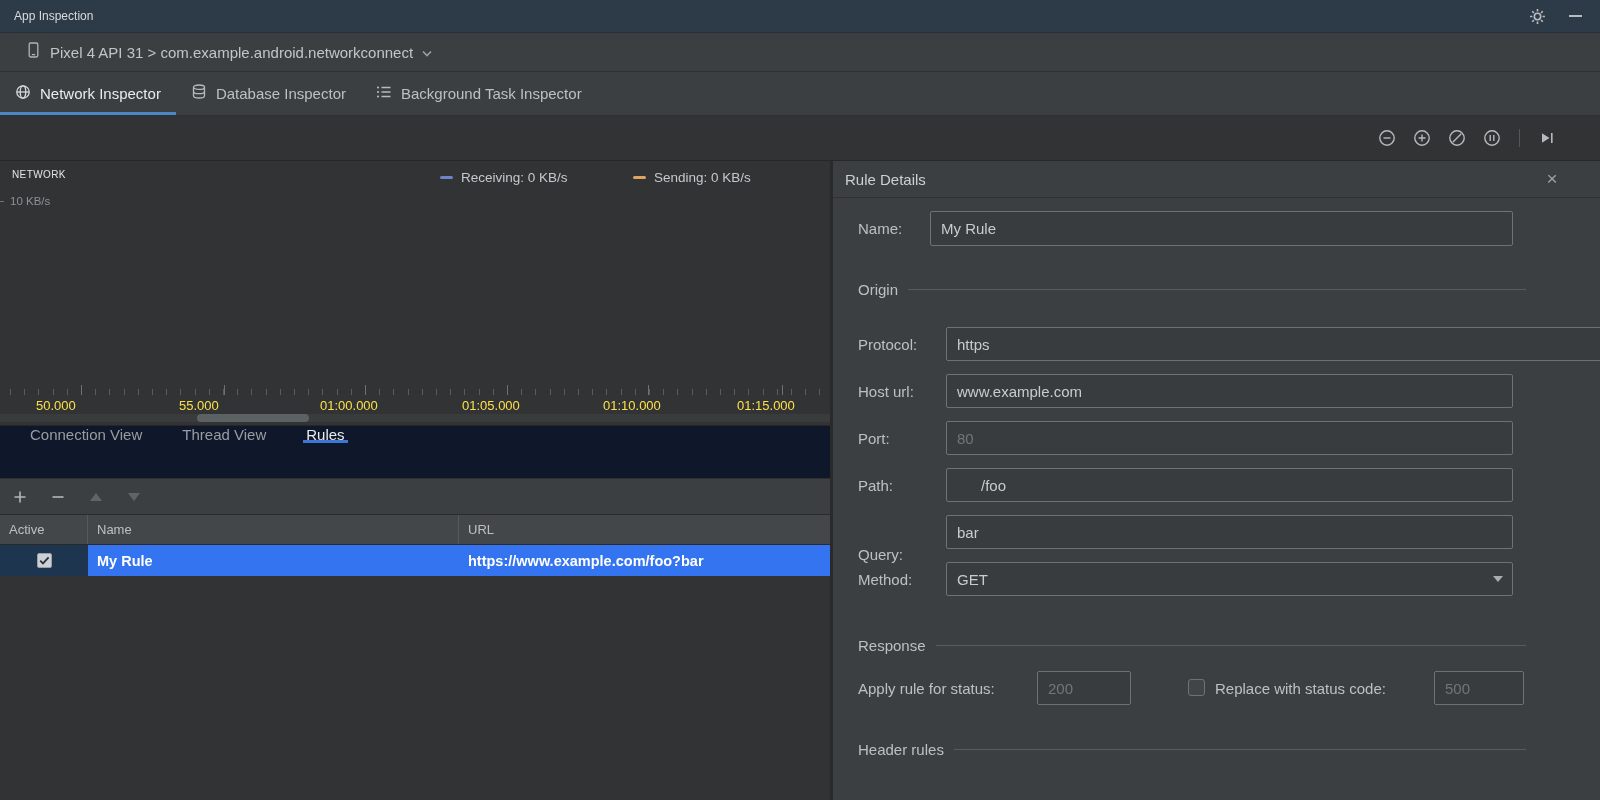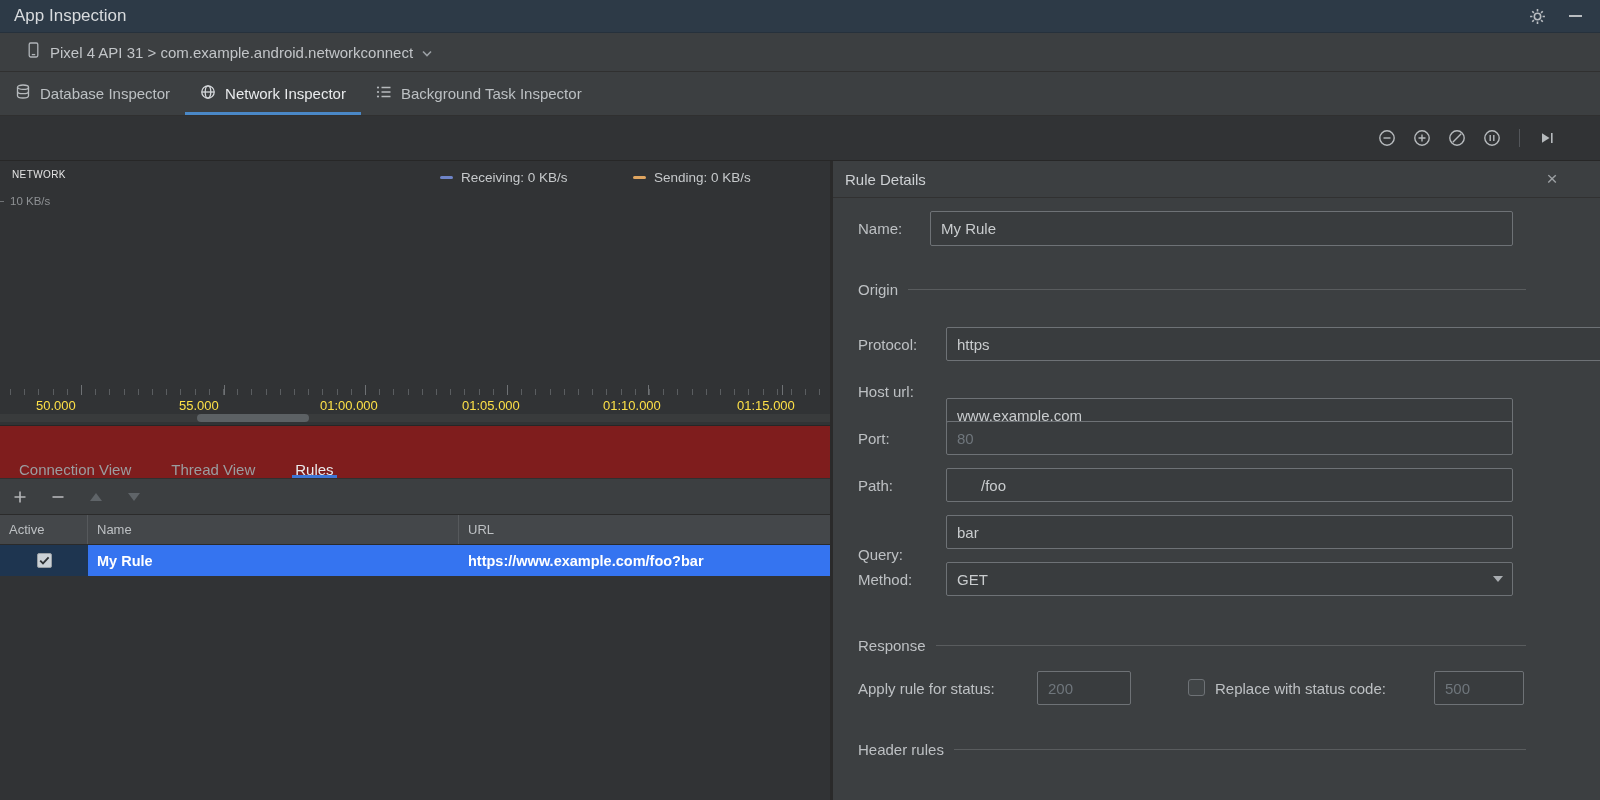--- a/index.html
+++ b/index.html
@@ -2,21 +2,21 @@
 <html><head>
 <meta charset="utf-8">
 <style>
   *{margin:0;padding:0;box-sizing:border-box}
   html,body{width:1600px;height:800px;overflow:hidden}
   body{font-family:"Liberation Sans",sans-serif;background:#3C3F41;color:#BDBDBD}
   .app{position:relative;width:1600px;height:800px;background:#3C3F41;overflow:hidden}
 
   
   .titlebar{position:absolute;left:0;top:0;width:1600px;height:33px;background:#2D3A47;border-bottom:1px solid #26313C;display:flex;align-items:center;padding:0 14px}
-  .win-title{color:#D8DBDE;font-size:17px}
+  .win-title{color:#D8DBDE;font-size:12px}
   .tb-icons{margin-left:auto;display:flex;align-items:center;gap:16px}
   .icon-btn{display:flex;align-items:center;justify-content:center;width:22px;height:22px;cursor:default}
   .min-bar{display:block;width:13px;height:2px;background:#B9BDC1}
 
   
   .devicebar{position:absolute;left:0;top:33px;width:1600px;height:39px;background:#3C3F41;border-bottom:1px solid #303030;display:flex;align-items:center;padding:0 26px;gap:9px}
   .device-text{font-size:15px;color:#C2C5C8}
 
   
   .insp-tabs{position:absolute;left:0;top:72px;width:1600px;height:44px;background:#3C3F41;border-bottom:1px solid #303030;display:flex;align-items:stretch}
@@ -38,21 +38,21 @@
   .legend-item{position:absolute;top:9px;display:flex;align-items:center;gap:8px;font-size:13.5px;color:#C6C9CB}
   .dash{width:13px;height:3px;border-radius:1.5px}
   .dash-recv{background:#6E84C8}
   .dash-send{background:#DFA560}
   .tickstrip{position:absolute;left:10px;right:0;top:228px;height:6px;background:repeating-linear-gradient(to right,#5A5D60 0 1px,transparent 1px 14.2px)}
   .majortick{position:absolute;top:224px;width:1px;height:10px;background:#6E7174}
   .tlabel{position:absolute;top:237px;width:90px;text-align:left;font-size:13px;color:#fde047}
   .hscroll-track{position:absolute;left:0;top:253px;width:830px;height:8px;background:rgba(255,255,255,0.04)}
   .hscroll-thumb{position:absolute;left:197px;top:253px;width:112px;height:8px;border-radius:4px;background:#5C6164}
 
-  .view-tabs{position:absolute;left:0;top:264px;width:830px;height:54px;background:#7f1d1d;border-top:1px solid #262626;border-bottom:1px solid #303030;display:flex;align-items:flex-end;gap:34px;padding-left:16px}
+  .view-tabs{position:absolute;left:0;top:264px;width:830px;height:54px;background:#0f172a;border-top:1px solid #262626;border-bottom:1px solid #303030;display:flex;align-items:flex-start;gap:34px;padding-left:27px}
   .view-tab{display:flex;align-items:center;padding:0 3px;font-size:15px;color:#9A9DA0}
   .view-tab.active{color:#E9EBED;box-shadow:inset 0 -3px 0 #3D76D6}
 
   .rules-toolbar{position:absolute;left:0;top:318px;width:830px;height:36px;background:#3C3F41;border-bottom:1px solid #2B2B2B;display:flex;align-items:center;gap:18px;padding-left:10px}
   .rt-btn{display:flex;align-items:center;justify-content:center;width:20px;height:20px}
   .tri-up{width:0;height:0;border-left:6px solid transparent;border-right:6px solid transparent;border-bottom:8px solid #5F6468}
   .tri-down{width:0;height:0;border-left:6px solid transparent;border-right:6px solid transparent;border-top:8px solid #5F6468}
 
   .grid-header{position:absolute;left:0;top:354px;width:830px;height:30px;background:#44474A;border-bottom:1px solid #2A2A2A;display:flex;font-size:13px;color:#BDC0C3}
   .gh-cell{display:flex;align-items:center;padding-left:9px;border-right:1px solid #56595C}
@@ -111,39 +111,39 @@
     </span>
     <span class="device-text">Pixel 4 API 31 &gt; com.example.android.networkconnect</span>
     <span>
       <svg width="10" height="7" viewBox="0 0 10 7" fill="none" stroke="#9BA0A4" stroke-width="1.6">
         <path d="M1 1.5l4 4 4-4"></path>
       </svg>
     </span>
   </div>
 
   <div class="insp-tabs">
+    <div class="insp-tab active">
+      <span>
+        <svg width="16" height="16" viewBox="0 0 16 16" fill="none" stroke="#D6D9DC" stroke-width="1.3">
+          <circle cx="8" cy="8" r="6.2"></circle>
+          <ellipse cx="8" cy="8" rx="2.8" ry="6.2"></ellipse>
+          <path d="M1.8 8h12.4"></path>
+        </svg>
+      </span>
+      <span>Network Inspector</span>
+    </div>
     <div class="insp-tab">
       <span>
         <svg width="16" height="16" viewBox="0 0 16 16" fill="none" stroke="#B6BABD" stroke-width="1.3">
           <ellipse cx="8" cy="3.2" rx="5.5" ry="2.2"></ellipse>
           <path d="M2.5 3.2v4.3c0 1.2 2.46 2.2 5.5 2.2s5.5-1 5.5-2.2V3.2"></path>
           <path d="M2.5 7.5v4.3c0 1.2 2.46 2.2 5.5 2.2s5.5-1 5.5-2.2V7.5"></path>
         </svg>
       </span>
       <span>Database Inspector</span>
-    </div>
-    <div class="insp-tab active">
-      <span>
-        <svg width="16" height="16" viewBox="0 0 16 16" fill="none" stroke="#D6D9DC" stroke-width="1.3">
-          <circle cx="8" cy="8" r="6.2"></circle>
-          <ellipse cx="8" cy="8" rx="2.8" ry="6.2"></ellipse>
-          <path d="M1.8 8h12.4"></path>
-        </svg>
-      </span>
-      <span>Network Inspector</span>
     </div>
     <div class="insp-tab">
       <span>
         <svg width="16" height="16" viewBox="0 0 16 16" fill="none" stroke="#B6BABD" stroke-width="1.4">
           <path d="M5.5 3.5h9M5.5 8h9M5.5 12.5h9"></path>
           <circle cx="2" cy="3.5" r="1.1" fill="#B6BABD" stroke="none"></circle>
           <circle cx="2" cy="8" r="1.1" fill="#B6BABD" stroke="none"></circle>
           <circle cx="2" cy="12.5" r="1.1" fill="#B6BABD" stroke="none"></circle>
         </svg>
       </span>
@@ -292,21 +292,21 @@
       <span class="line"></span>
     </div>
 
     <span class="flabel" style="top:166px;height:34px">Protocol:</span>
     <div class="fselect" style="left:113px;top:166px;width:684px;height:34px">
       <span>https</span>
       <span class="arrow"></span>
     </div>
 
     <span class="flabel" style="top:213px;height:34px">Host url:</span>
-    <input class="ftext" style="left: 113px; top: 213px; width: 567px; height: 34px; margin-top: 24px;" readonly="" value="www.example.com">
+    <input class="ftext" style="left: 113px; top: 213px; width: 567px; height: 34px;" readonly="" value="www.example.com">
 
     <span class="flabel" style="top:260px;height:34px">Port:</span>
     <input class="ftext" style="left: 113px; top: 260px; width: 567px; height: 34px;" readonly="" placeholder="80">
 
     <span class="flabel" style="top:307px;height:34px">Path:</span>
     <input class="ftext" style="left: 113px; top: 307px; width: 567px; height: 34px; padding-left: 34px;" readonly="" value="/foo">
 
     <span class="flabel" style="top:376px;height:34px">Query:</span>
     <input class="ftext" style="left: 113px; top: 354px; width: 567px; height: 34px;" readonly="" value="bar">
 

